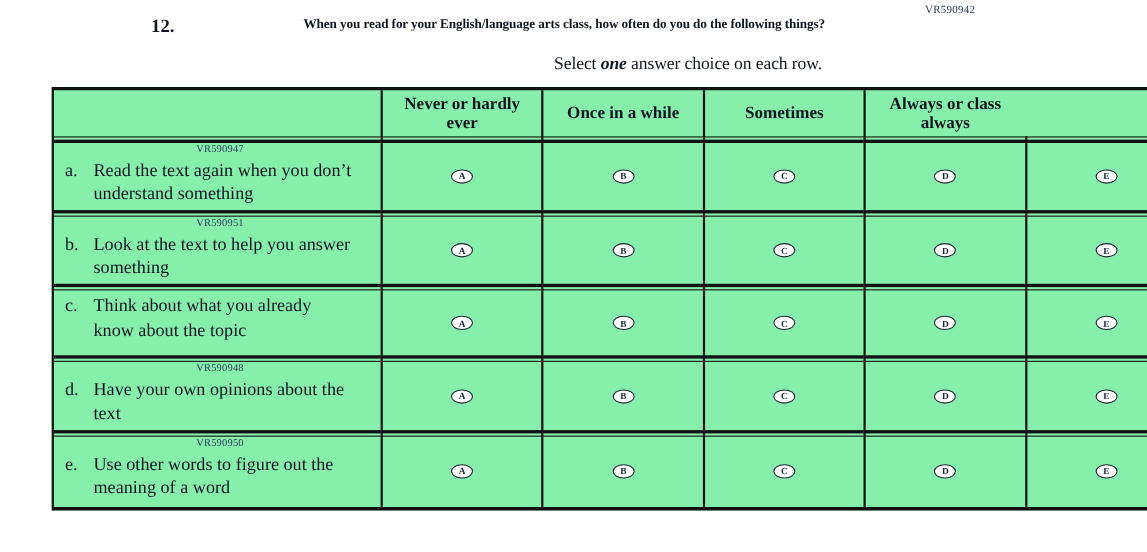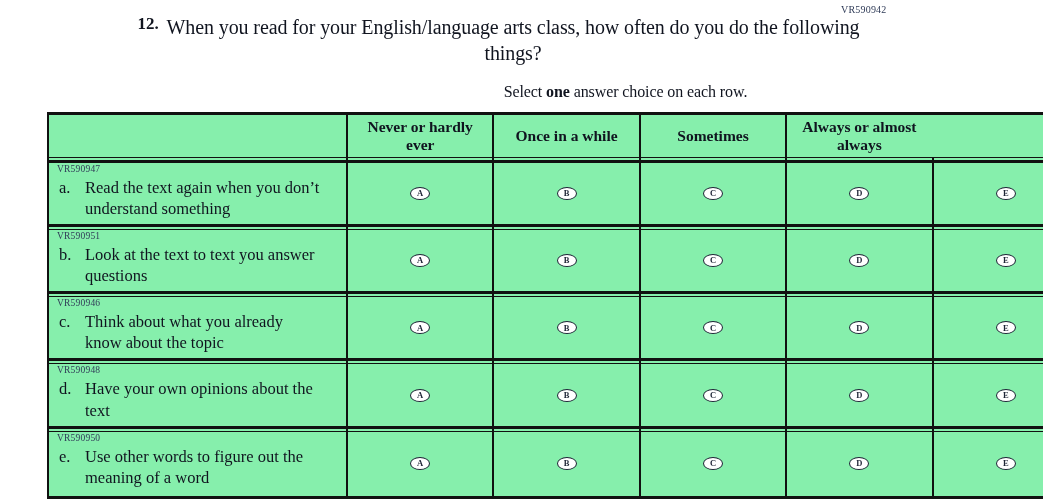--- a/index.html
+++ b/index.html
@@ -12,25 +12,25 @@
 
   
   .form-code {
     position: absolute; left: 841px; top: 4px;
     font-size: 10px; letter-spacing: 0.2px; color: #303c58;
   }
   .question-block { padding-top: 14px; text-align: center; }
   .q-line { display: flex; margin-left: 88px; }
   .q-number { font-weight: bold; width: 30px; flex: 0 0 30px; font-size: 17px; }
   .q-text {
-    width: 700px; font-size: 20px; font-weight: normal;
+    width: 700px; font-size: 12px; font-weight: bold;
     line-height: 1.32; letter-spacing: -0.1px;
   }
   .q-instruction { margin: 16px 0 0 118px; font-size: 16px; letter-spacing: -0.1px; }
-  .q-instruction .bold { font-weight: bold; }
+  .q-instruction .bold { font-weight: bold; font-style: italic; }
 
   
   .qtable {
     box-sizing: content-box;
     margin: 11px 0 0 2px; width: 1029px;
     border: 2px solid #111;
     border-top-width: 3px; border-bottom-width: 3px;
     background: #86efac;
   }
   .grid6 { display: grid; grid-template-columns: 297px 1fr 1fr 1fr 1fr 1fr; }
@@ -45,21 +45,21 @@
   }
 
   .sep > div { height: 2px; border-top: 1px solid #111; border-bottom: 3px solid #111; }
   .sep > div + div { border-left: 2px solid #111; }
   .sep.thick-first > div { border-top-width: 3px; border-bottom-width: 1px; }
 
   .trow { min-height: 59px; }
   .trow.last { min-height: 64px; }
   .label-cell { padding: 0 0 5px 8px; display: flex; flex-direction: column; }
   .row-code {
-    text-align: left; font-size: 9.5px; color: #303c58;
+    text-align: center; font-size: 9.5px; color: #303c58;
     padding: 1px 3px 0 0; letter-spacing: 0.2px;
   }
   .row-label {
     display: flex; margin-top: 3px;
     font-size: 16.5px; line-height: 1.28; color: #10141f;
   }
   .row-letter { flex: 0 0 26px; width: 26px; padding-left: 2px; }
   .row-text { flex: 1; padding-right: 26px; }
 
   .bubble-cell { display: flex; align-items: center; justify-content: center; }
@@ -89,21 +89,21 @@
     <div class="q-instruction"><span>Select </span><span class="bold">one</span><span> answer choice on each row.</span></div>
   </div>
 
   <div class="qtable">
 
     <div class="grid6 thead">
       <div class="cell"></div>
       <div class="cell">Never or hardly ever</div>
       <div class="cell">Once in a while</div>
       <div class="cell">Sometimes</div>
-      <div class="cell">Always or almost always</div>
+      <div class="cell">Always or class always</div>
     </div>
 
     <div class="grid6 sep">
       <div></div>
         <div></div>
         <div></div>
         <div></div>
         <div></div>
         <div></div>
     </div>
@@ -150,21 +150,21 @@
         <div></div>
         <div></div>
         <div></div>
     </div>
 
     <div class="grid6 trow">
       <div class="cell label-cell">
         <div class="row-code">VR590951</div>
         <div class="row-label">
           <span class="row-letter">b.</span>
-          <span class="row-text">Look at the text to text you answer questions</span>
+          <span class="row-text">Look at the text to help you answer something</span>
         </div>
       </div>
       <div class="cell bubble-cell">
         <span class="bubble">
             <span class="bubble-letter">A</span>
           </span>
       </div>
       <div class="cell bubble-cell">
         <span class="bubble">
             <span class="bubble-letter">B</span>
@@ -191,21 +191,20 @@
       <div></div>
         <div></div>
         <div></div>
         <div></div>
         <div></div>
         <div></div>
     </div>
 
     <div class="grid6 trow">
       <div class="cell label-cell">
-        <div class="row-code">VR590946</div>
         <div class="row-label">
           <span class="row-letter">c.</span>
           <span class="row-text">Think about what you already know about the topic</span>
         </div>
       </div>
       <div class="cell bubble-cell">
         <span class="bubble">
             <span class="bubble-letter">A</span>
           </span>
       </div>

